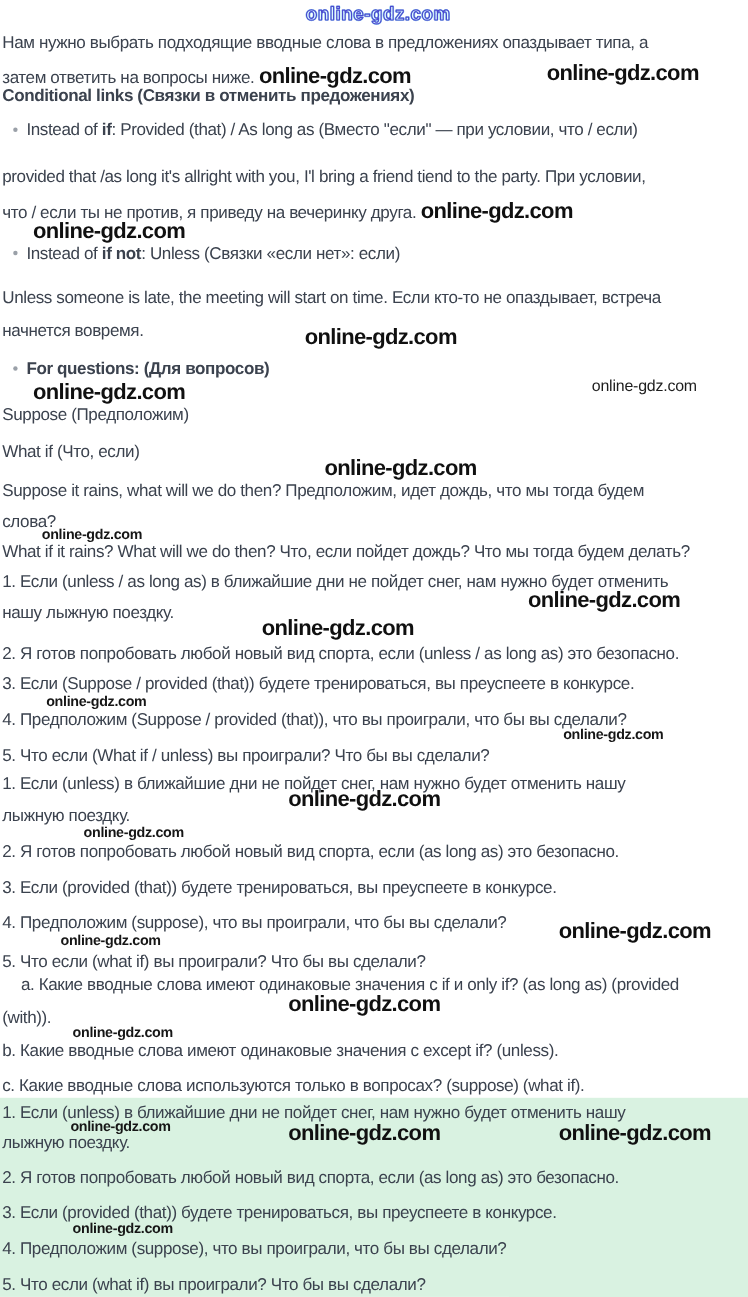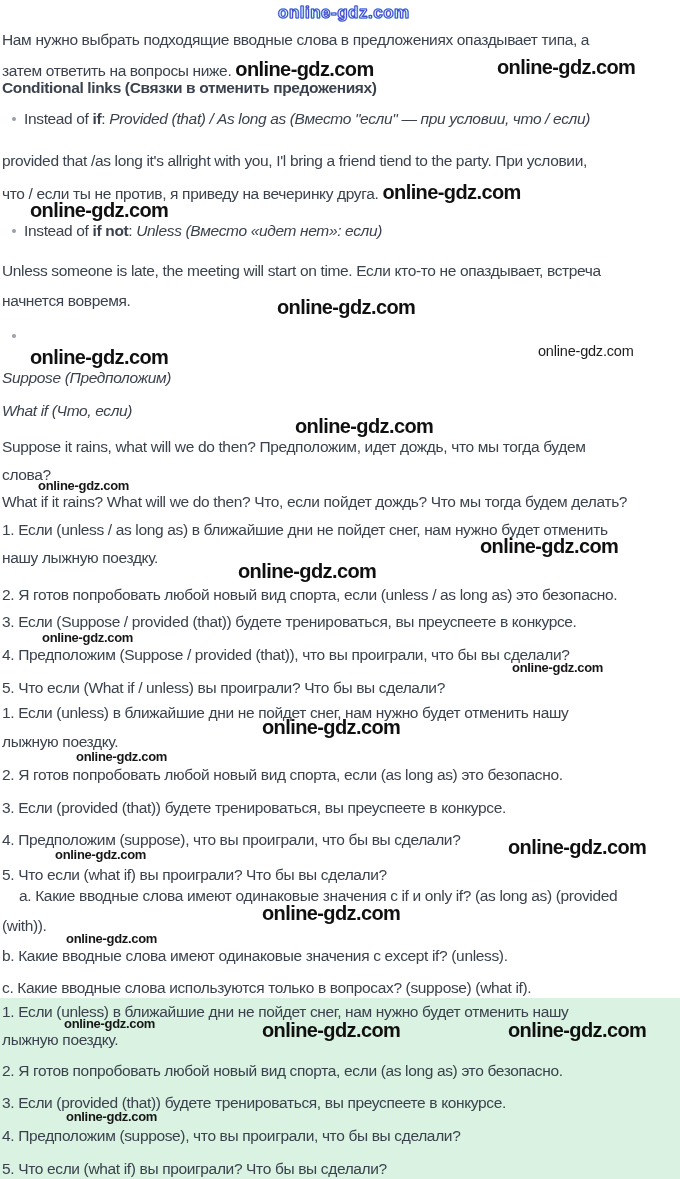--- a/index.html
+++ b/index.html
@@ -4,21 +4,21 @@
 <style>
   html,body{margin:0;padding:0;}
   body{
     width:680px;height:1179px;position:relative;overflow:hidden;
     background:#ffffff;
     font-family:"Liberation Sans", sans-serif;
   }
   .abs{position:absolute;white-space:nowrap;}
   .t{font-size:15.5px;letter-spacing:-0.35px;color:#3b424e;line-height:1.2;}
   .b{font-weight:bold;}
-  .i{font-style:italic;}
+  .i{}
   .wm-lg{font-size:20px;font-weight:bold;color:#101010;letter-spacing:-0.6px;line-height:1;}
   .wm-inline{margin-left:4px;vertical-align:baseline;}
   .wm-md{font-size:14.5px;font-weight:normal;color:#1d1d1d;letter-spacing:-0.2px;}
   .wm-sm{font-size:13px;font-weight:600;color:#161616;letter-spacing:-0.3px;}
   .wm-top{
     font-size:17px;font-weight:bold;letter-spacing:0.5px;
     color:#d9fbff;
     -webkit-text-stroke:1.1px #4a4ad0;
     text-shadow:-1px 0 #9bd7ef,1px 0 #9bd7ef,0 -1px #9bd7ef,0 1px #9bd7ef;
   }
@@ -37,27 +37,27 @@
 <div class="abs wm-lg" style="left:497px;top:57px">online-gdz.com</div>
 
 <div class="abs t b" style="left:2px;top:79px">Conditional links (Связки в отменить предожениях)</div>
 
 <div class="abs t" style="left:12px;top:110px"><span class="dot"></span><span>Instead of </span><span class="b">if</span><span>: </span><span class="i">Provided (that) / As long as (Вместо "если" — при условии, что / если)</span></div>
 
 <div class="abs t" style="left:2px;top:152px">provided that /as long it's allright with you, I'l bring a friend tiend to the party. При условии,</div>
 <div class="abs t" style="left:2px;top:182px"><span>что / если ты не против, я приведу на вечеринку друга.</span><span class="wm-lg wm-inline">online-gdz.com</span></div>
 <div class="abs wm-lg" style="left:30px;top:200px">online-gdz.com</div>
 
-<div class="abs t" style="left:12px;top:222px"><span class="dot"></span><span>Instead of </span><span class="b">if not</span><span>: </span><span class="i">Unless (Вместо «идет нет»: если)</span></div>
+<div class="abs t" style="left:12px;top:222px"><span class="dot"></span><span>Instead of </span><span class="b">if not</span><span>: </span><span class="i">Unless (Связки «если нет»: если)</span></div>
 
 <div class="abs t" style="left:2px;top:262px">Unless someone is late, the meeting will start on time. Если кто-то не опаздывает, встреча</div>
 <div class="abs t" style="left:2px;top:292px">начнется вовремя.</div>
 <div class="abs wm-lg" style="left:277px;top:297px">online-gdz.com</div>
 
-<div class="abs t" style="left:12px;top:327px"><span class="dot"></span></div>
+<div class="abs t" style="left:12px;top:327px"><span class="dot"></span><span class="b">For questions: (Для вопросов)</span></div>
 <div class="abs wm-lg" style="left:30px;top:347px">online-gdz.com</div>
 <div class="abs wm-md" style="left:538px;top:343px">online-gdz.com</div>
 
 <div class="abs t i" style="left:2px;top:369px">Suppose (Предположим)</div>
 <div class="abs t i" style="left:2px;top:402px">What if (Что, если)</div>
 <div class="abs wm-lg" style="left:295px;top:416px">online-gdz.com</div>
 
 <div class="abs t" style="left:2px;top:438px">Suppose it rains, what will we do then? Предположим, идет дождь, что мы тогда будем</div>
 <div class="abs t" style="left:2px;top:466px">слова?</div>
 <div class="abs wm-sm" style="left:38px;top:478px">online-gdz.com</div>

